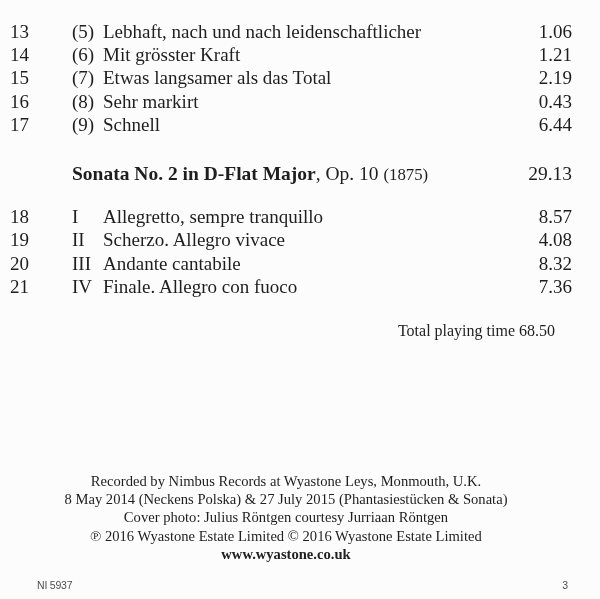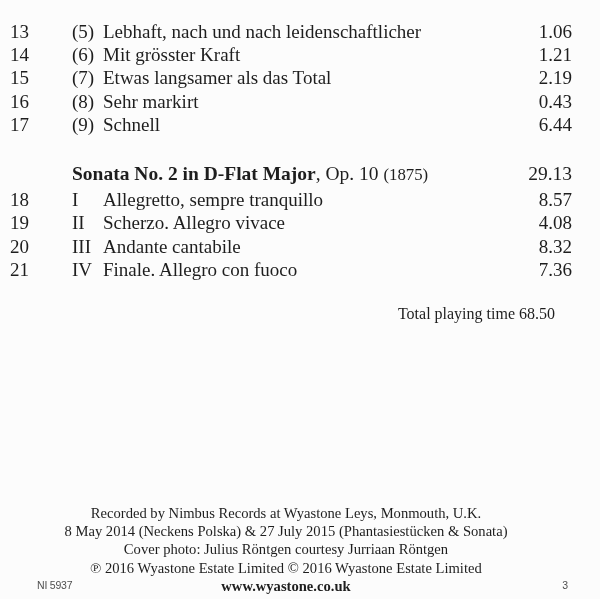--- a/index.html
+++ b/index.html
@@ -22,21 +22,21 @@
     white-space: nowrap;
   }
   .track-row .time { text-align: left; }
 
   .heading-row {
     display: grid;
     grid-template-columns: 62px 1fr auto;
     font-size: 19.5px;
     line-height: 23.2px;
     margin-top: 26px;
-    margin-bottom: 2px;
+    margin-bottom: 19px;
     white-space: nowrap;
   }
   .heading-row .work-title-bold { font-weight: bold; }
   .heading-row .work-year { font-size: 0.86em; }
   .heading-row .time { text-align: right; }
 
   .total-line {
     text-align: right;
     padding-right: 17px;
     margin-top: 21px;
@@ -44,21 +44,20 @@
     line-height: 23.2px;
   }
 
   .credits {
     position: absolute;
     top: 472px; left: 0; right: 16px;
     text-align: center;
     font-size: 14.6px;
     line-height: 18.2px;
     white-space: nowrap;
-    margin-top: 32px;
   }
   .credits .website { font-weight: bold; }
 
   .footer-catalog {
     position: absolute;
     left: 17px; bottom: 8px;
     font-family: "Liberation Sans", sans-serif;
     font-size: 10.5px;
     color: #4f4f4f;
     letter-spacing: -0.2px;

